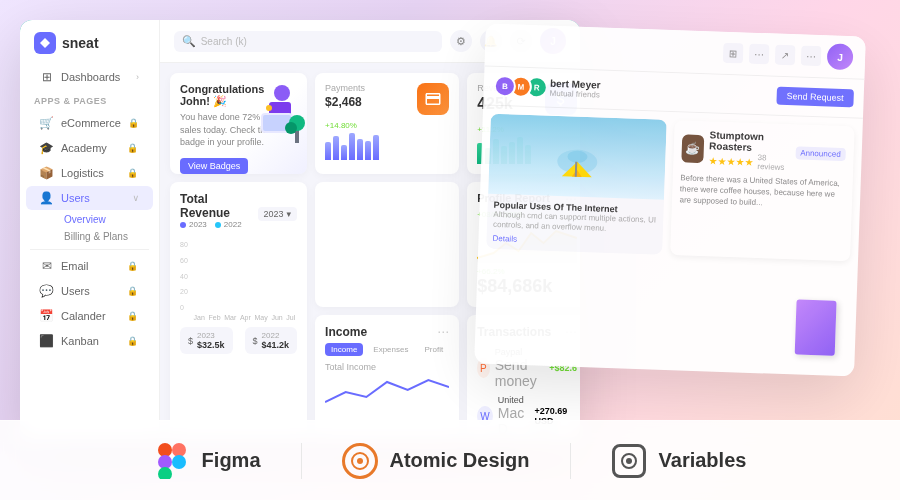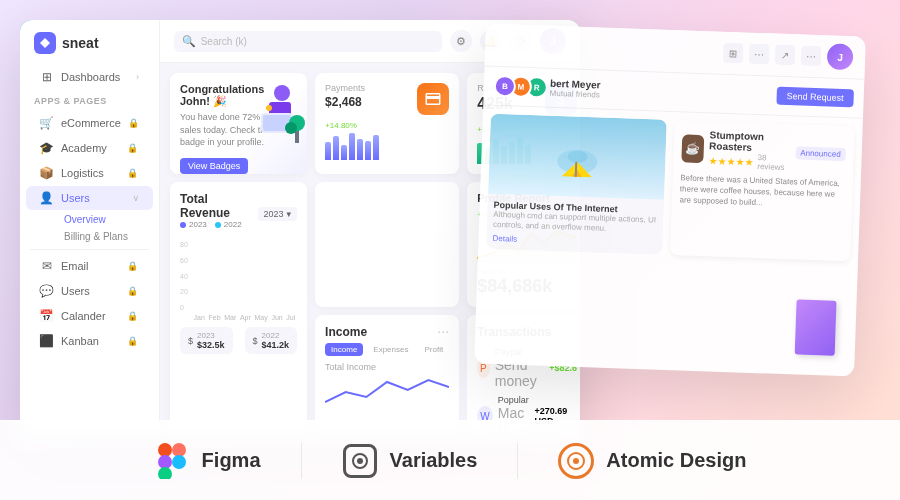--- a/index.html
+++ b/index.html
@@ -908,21 +908,21 @@
           <div class="transaction-icon" style="background:#fff3ee;color:#ff6b35;">P</div>
           <div>
             <div class="transaction-name">Paypal</div>
             <div class="transaction-sub">Send money</div>
           </div>
           <div class="transaction-amount positive">+$82.6</div>
         </div>
         <div class="transaction-item">
           <div class="transaction-icon" style="background:#eeeeff;color:#696cff;">W</div>
           <div>
-            <div class="transaction-name">Popular</div>
+            <div class="transaction-name">United</div>
             <div class="transaction-sub">Mac D</div>
           </div>
           <div class="transaction-amount">+270.69 USD</div>
         </div>
         <div style="text-align:center;margin-top:4px;">
           <button style="background:#f5f5fb;border:none;border-radius:4px;padding:3px 10px;font-size:9px;color:#696cff;cursor:pointer;">+ Add To Cart</button>
         </div>
       </div>
 
       <div class="card stats-card" style="grid-column:2;grid-row:1;">
@@ -1047,33 +1047,33 @@
         <rect x="0" y="12" width="14" height="14" rx="7" fill="#A259FF"></rect>
         <rect x="0" y="24" width="14" height="14" rx="7" fill="#0ACF83"></rect>
         <circle cx="21" cy="19" r="7" fill="#1ABCFE"></circle>
       </svg>
     </div>
     <span class="footer-text">Figma</span>
   </div>
 
   <div class="footer-item">
     <div class="footer-icon">
+      <div class="atomic-icon">
+        <div class="atomic-inner">
+          <div class="atomic-dot"></div>
+        </div>
+      </div>
+    </div>
+    <span class="footer-text">Atomic Design</span>
+  </div>
+
+  <div class="footer-item">
+    <div class="footer-icon">
       <div class="variables-icon">
         <svg width="18" height="18" viewBox="0 0 18 18" fill="none">
           <circle cx="9" cy="9" r="7" stroke="#555" stroke-width="2"></circle>
           <circle cx="9" cy="9" r="3" fill="#555"></circle>
         </svg>
       </div>
     </div>
     <span class="footer-text">Variables</span>
   </div>
-
-  <div class="footer-item">
-    <div class="footer-icon">
-      <div class="atomic-icon">
-        <div class="atomic-inner">
-          <div class="atomic-dot"></div>
-        </div>
-      </div>
-    </div>
-    <span class="footer-text">Atomic Design</span>
-  </div>
 </div>
 
 </body></html>

